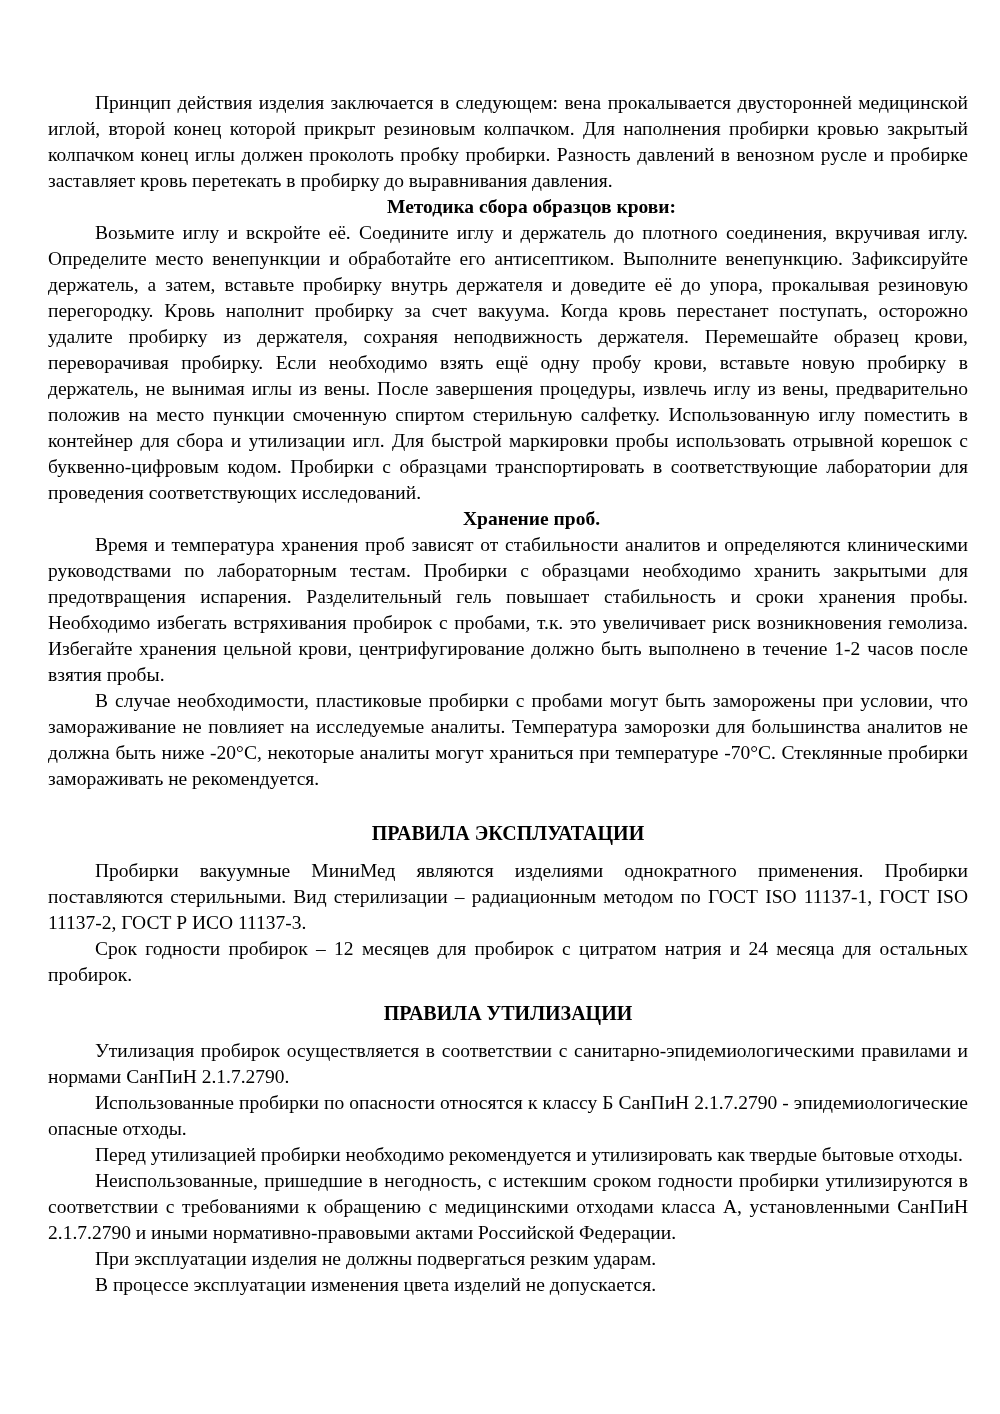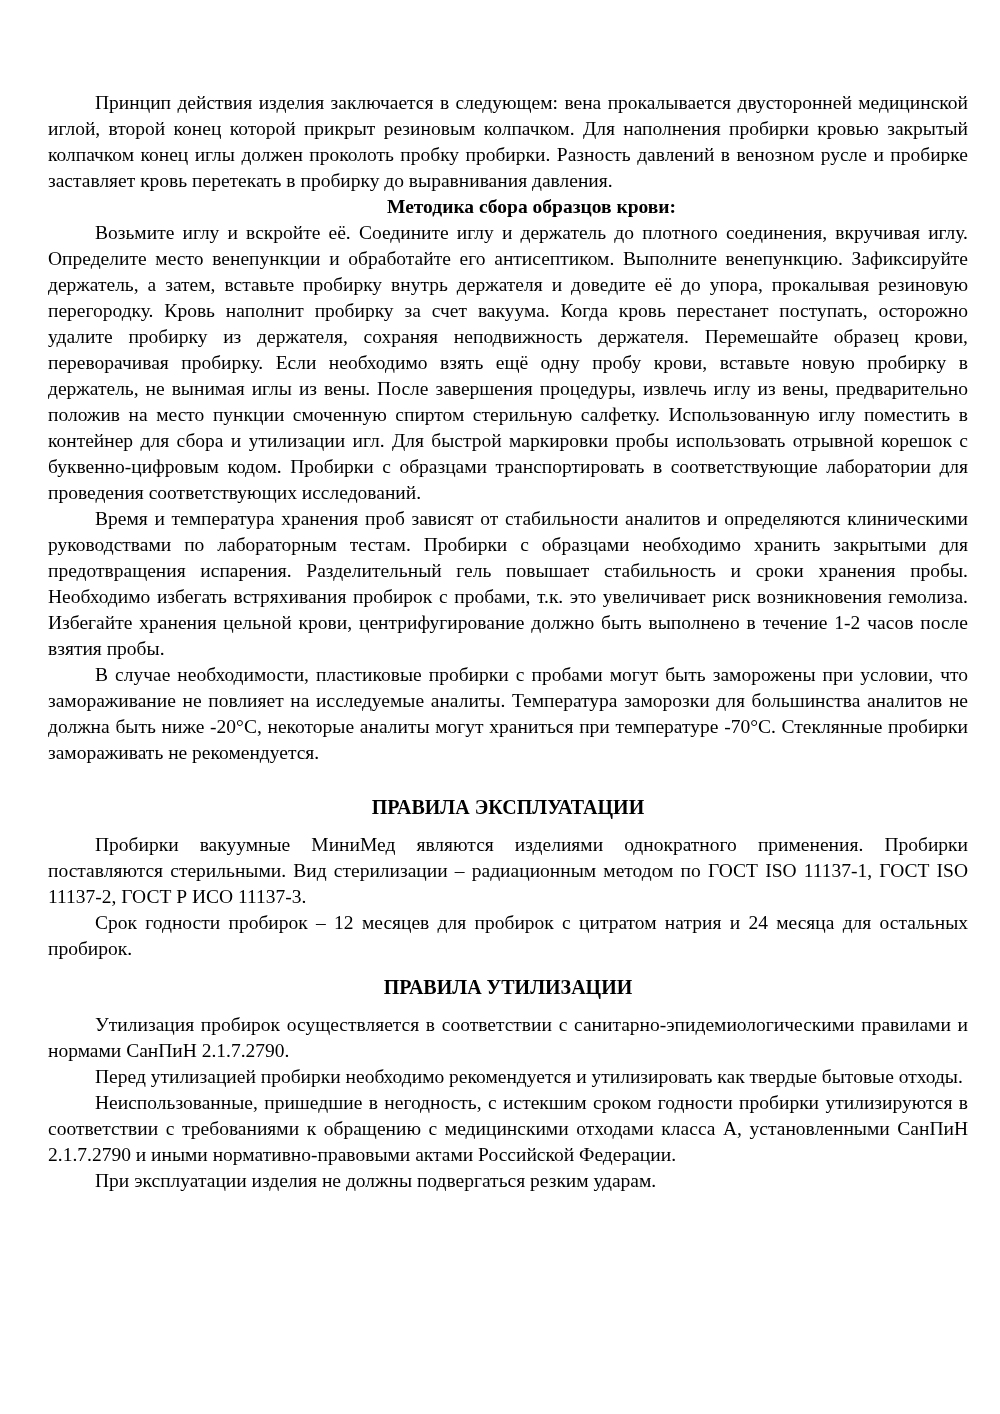--- a/index.html
+++ b/index.html
@@ -48,37 +48,40 @@
 <body>
 
 <div class="page">
 
   <p class="para">Принцип действия изделия заключается в следующем: вена прокалывается двусторонней медицинской иглой, второй конец которой прикрыт резиновым колпачком. Для наполнения пробирки кровью закрытый колпачком конец иглы должен проколоть пробку пробирки. Разность давлений в венозном русле и пробирке заставляет кровь перетекать в пробирку до выравнивания давления.</p>
 
   <p class="inline-heading">Методика сбора образцов крови:</p>
 
   <p class="para">Возьмите иглу и вскройте её. Соедините иглу и держатель до плотного соединения, вкручивая иглу. Определите место венепункции и обработайте его антисептиком. Выполните венепункцию. Зафиксируйте держатель, а затем, вставьте пробирку внутрь держателя и доведите её до упора, прокалывая резиновую перегородку. Кровь наполнит пробирку за счет вакуума. Когда кровь перестанет поступать, осторожно удалите пробирку из держателя, сохраняя неподвижность держателя. Перемешайте образец крови, переворачивая пробирку. Если необходимо взять ещё одну пробу крови, вставьте новую пробирку в держатель, не вынимая иглы из вены. После завершения процедуры, извлечь иглу из вены, предварительно положив на место пункции смоченную спиртом стерильную салфетку. Использованную иглу поместить в контейнер для сбора и утилизации игл. Для быстрой маркировки пробы использовать отрывной корешок с буквенно-цифровым кодом. Пробирки с образцами транспортировать в соответствующие лаборатории для проведения соответствующих исследований.</p>
 
+  <p class="inline-heading">Хранение проб.</p>
 
   <p class="para">Время и температура хранения проб зависят от стабильности аналитов и определяются клиническими руководствами по лабораторным тестам. Пробирки с образцами необходимо хранить закрытыми для предотвращения испарения. Разделительный гель повышает стабильность и сроки хранения пробы. Необходимо избегать встряхивания пробирок с пробами, т.к. это увеличивает риск возникновения гемолиза. Избегайте хранения цельной крови, центрифугирование должно быть выполнено в течение 1-2 часов после взятия пробы.</p>
 
   <p class="para">В случае необходимости, пластиковые пробирки с пробами могут быть заморожены при условии, что замораживание не повлияет на исследуемые аналиты. Температура заморозки для большинства аналитов не должна быть ниже -20°С, некоторые аналиты могут храниться при температуре -70°С. Стеклянные пробирки замораживать не рекомендуется.</p>
 
   <h2 class="section-heading gap-above">ПРАВИЛА ЭКСПЛУАТАЦИИ</h2>
 
   <p class="para">Пробирки вакуумные МиниМед являются изделиями однократного применения. Пробирки поставляются стерильными. Вид стерилизации – радиационным методом по ГОСТ ISO 11137-1, ГОСТ ISO 11137-2, ГОСТ Р ИСО 11137-3.</p>
 
   <p class="para">Срок годности пробирок – 12 месяцев для пробирок с цитратом натрия и 24 месяца для остальных пробирок.</p>
 
   <h2 class="section-heading">ПРАВИЛА УТИЛИЗАЦИИ</h2>
 
   <p class="para">Утилизация пробирок осуществляется в соответствии с санитарно-эпидемиологическими правилами и нормами СанПиН 2.1.7.2790.</p>
 
+  <p class="para">Использованные пробирки по опасности относятся к классу Б СанПиН 2.1.7.2790 - эпидемиологические опасные отходы.</p>
 
   <p class="para">Перед утилизацией пробирки необходимо рекомендуется и утилизировать как твердые бытовые отходы.</p>
 
   <p class="para">Неиспользованные, пришедшие в негодность, с истекшим сроком годности пробирки утилизируются в соответствии с требованиями к обращению с медицинскими отходами класса А, установленными СанПиН 2.1.7.2790 и иными нормативно-правовыми актами Российской Федерации.</p>
 
 
   <p class="para">При эксплуатации изделия не должны подвергаться резким ударам.</p>
 
+  <p class="para">В процессе эксплуатации изменения цвета изделий не допускается.</p>
 
 </div>
 
 </body></html>

